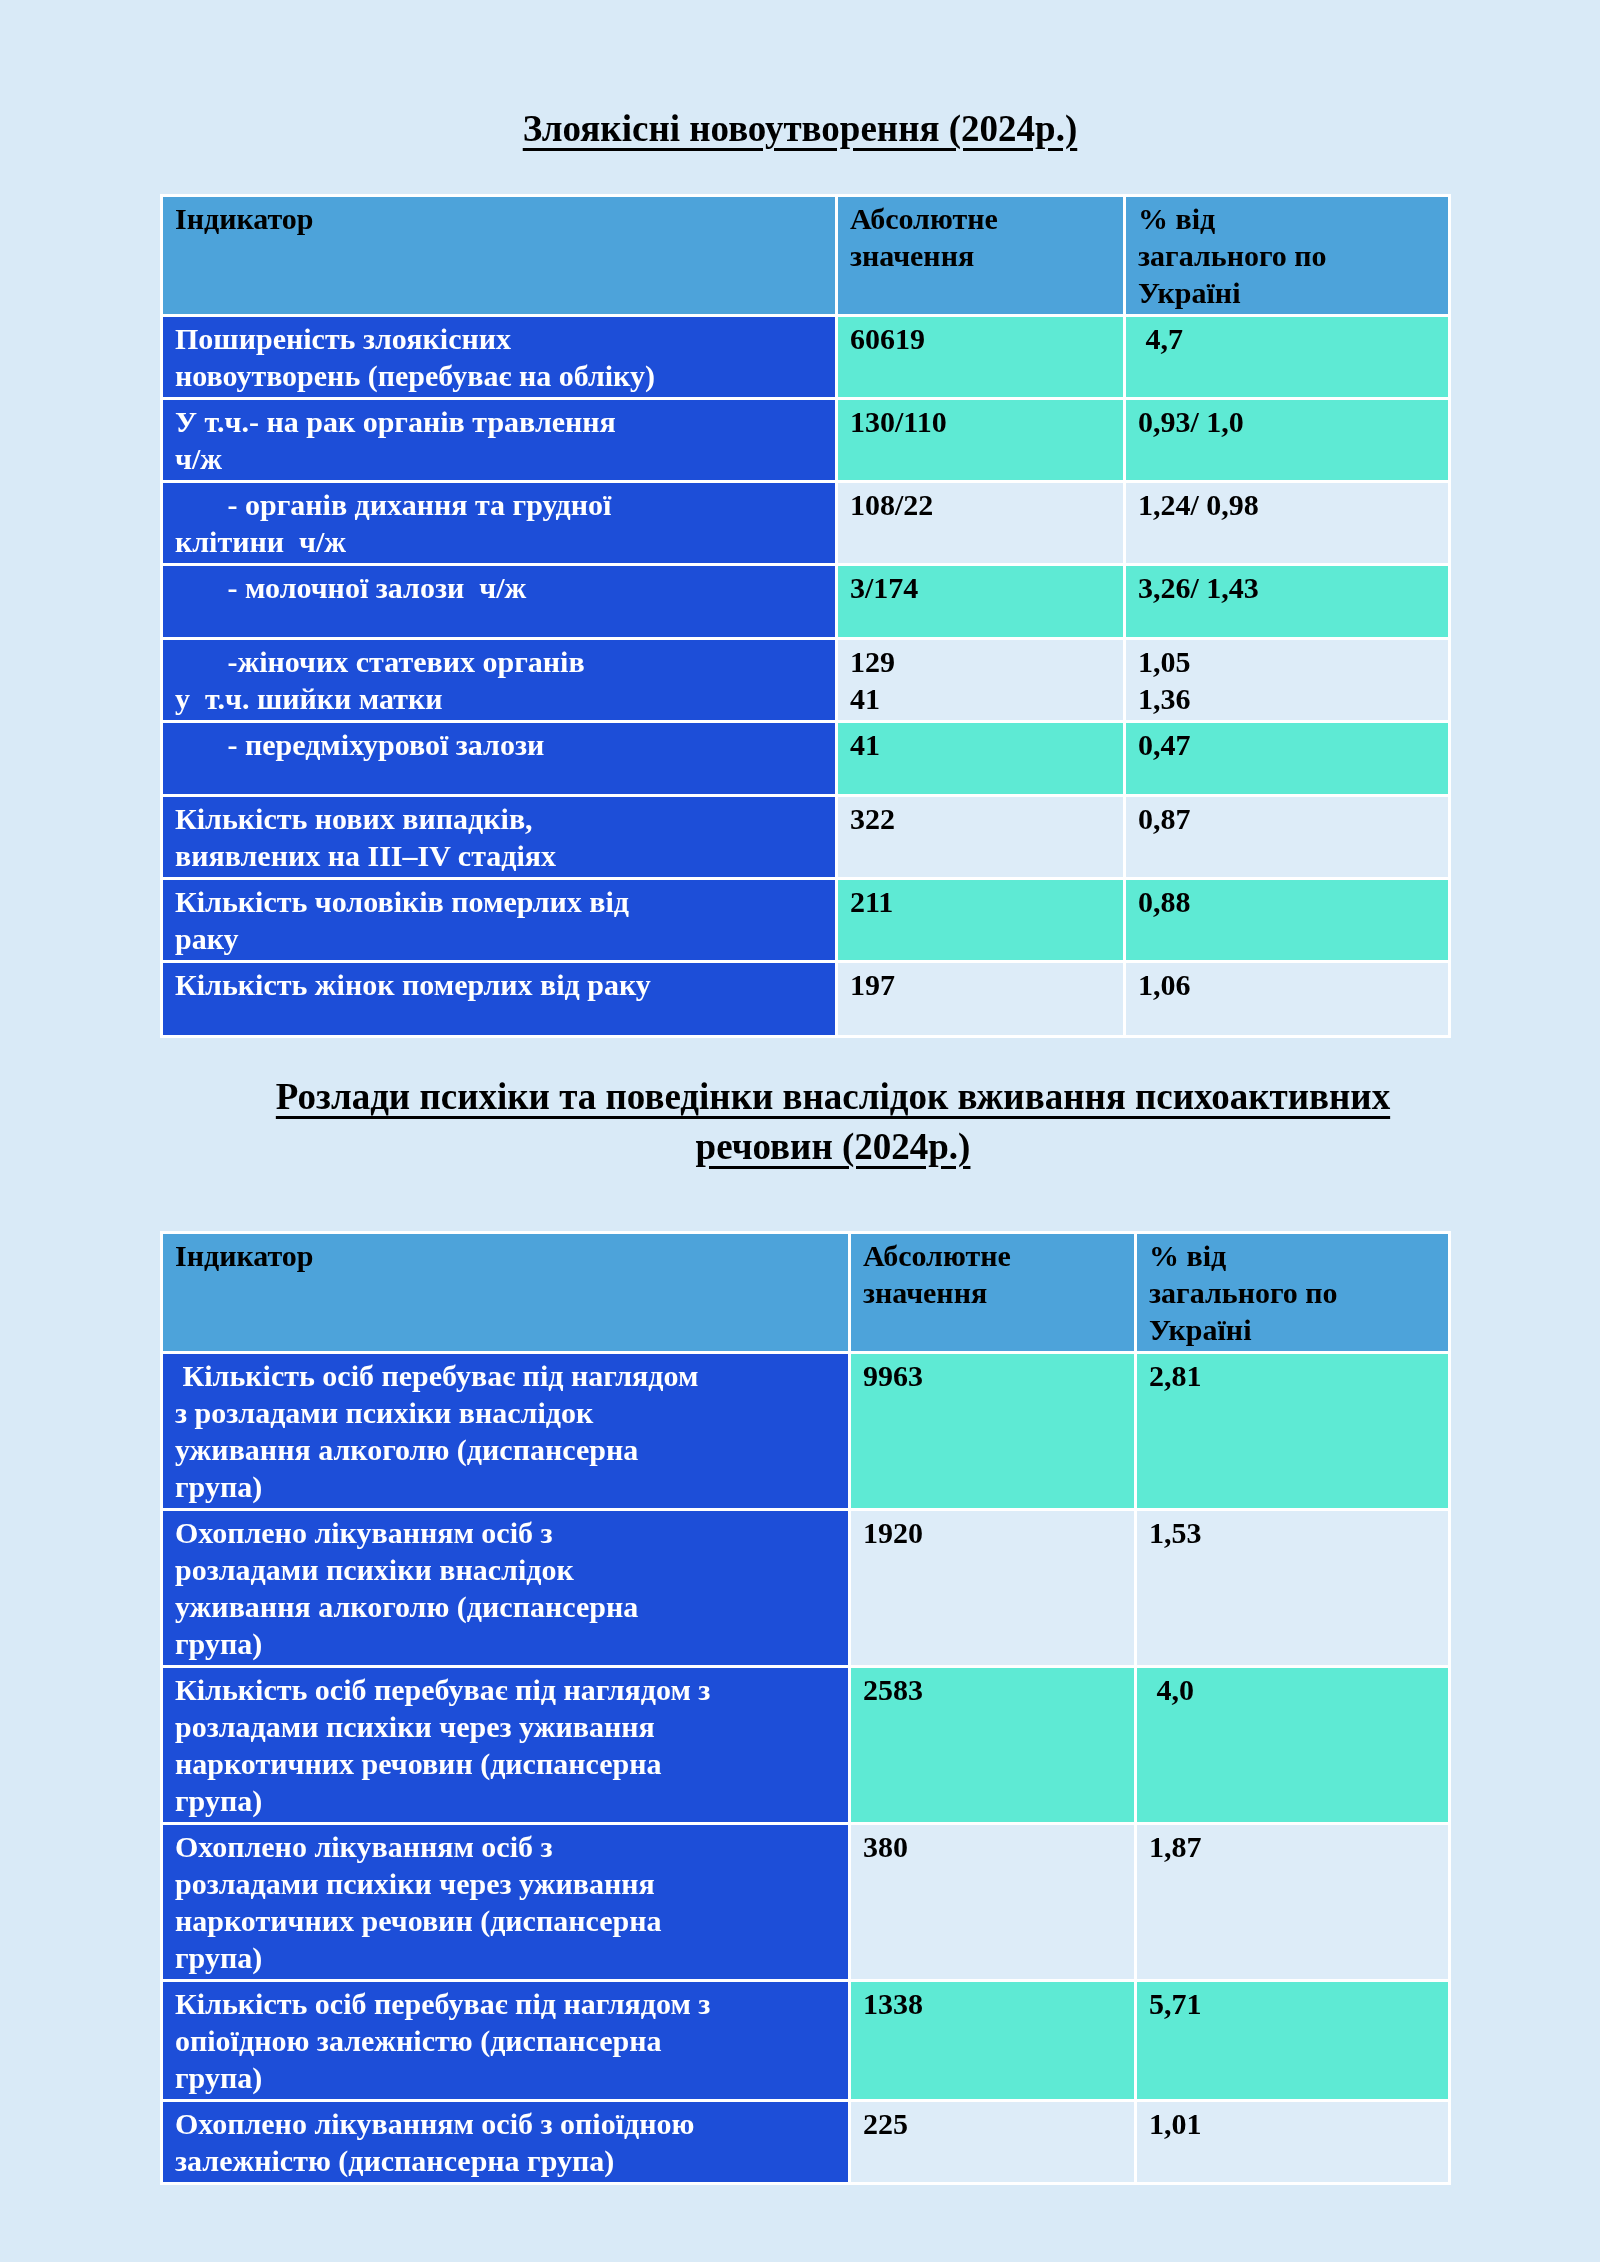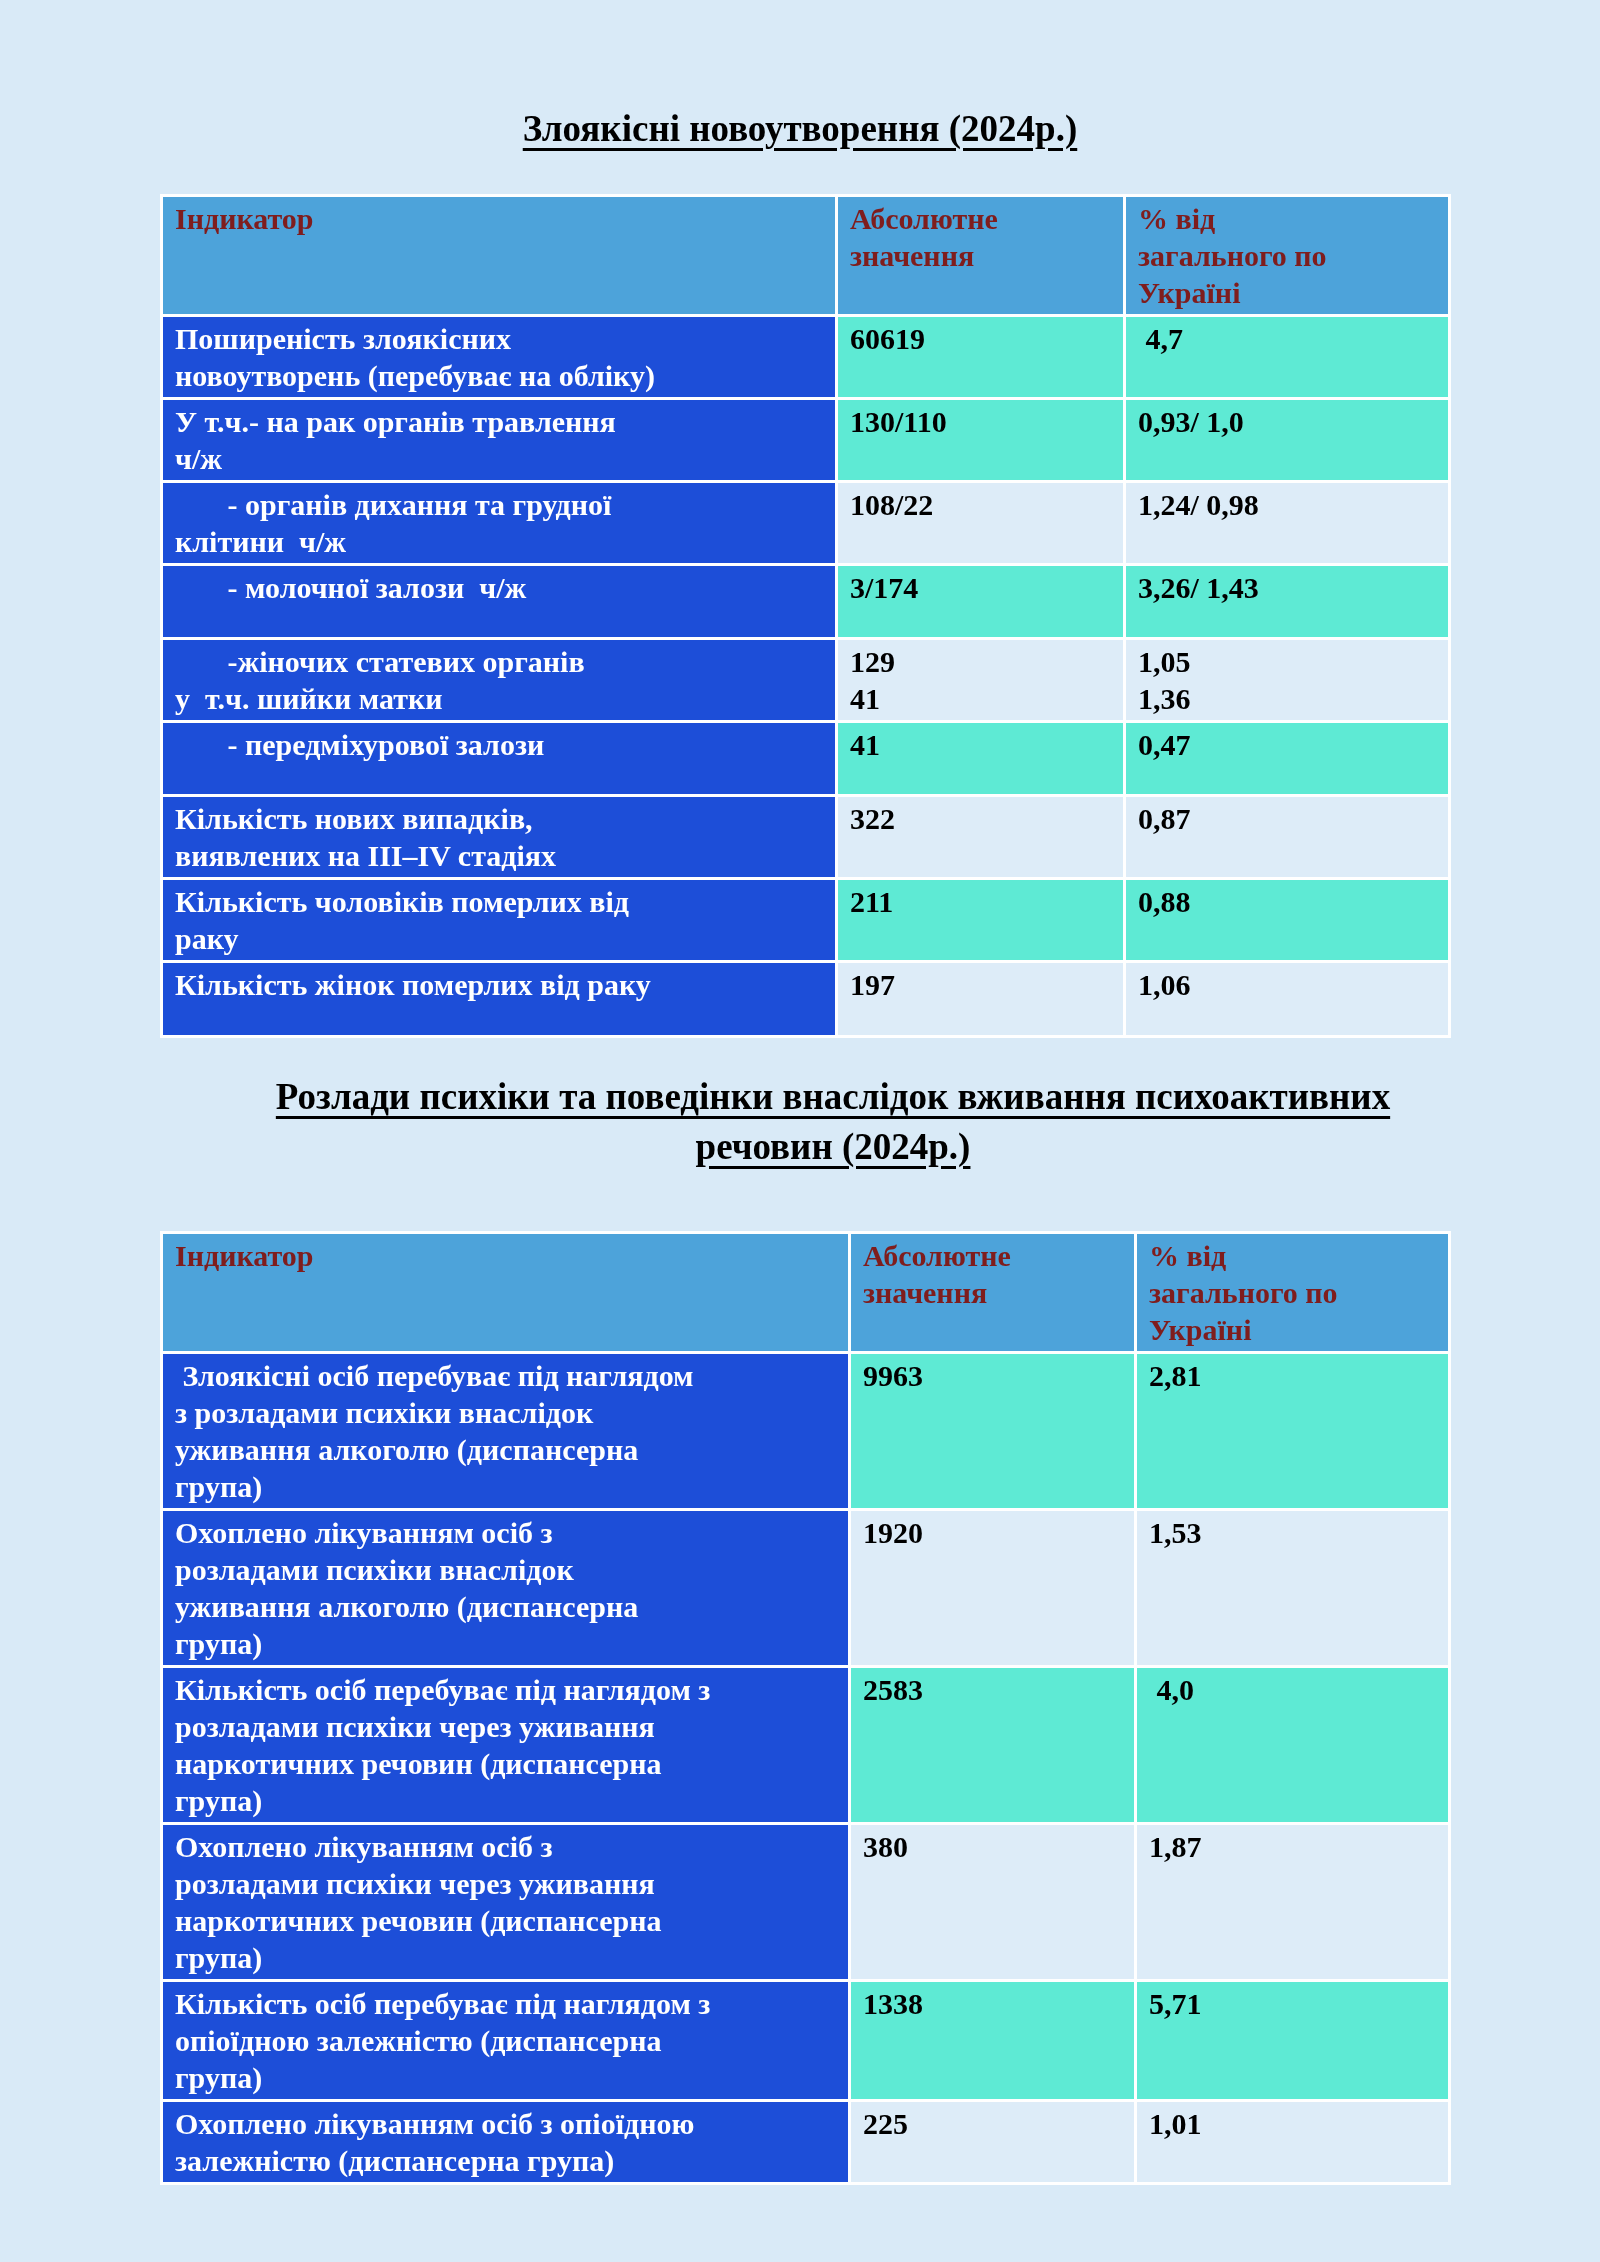--- a/index.html
+++ b/index.html
@@ -35,21 +35,21 @@
   .tbl td, .tbl th{
     border:3px solid #ffffff;
     vertical-align:top;
     text-align:left;
     font-size:30px;line-height:37px;font-weight:bold;
     padding:3px 10px 3px 12px;
     white-space:pre-wrap;
     overflow:hidden;
   }
   .head-cell{
-    background:#4da3da;color:#7f1d1d;
+    background:#4da3da;color:#000000;
     padding-top:9px;
   }
   .label-cell{
     background:#1d4ed8;color:#ffffff;
   }
   .val-cell{color:#000;padding-left:15px;}
   .band-medium{background:#5eead4;}
   .band-light{background:#ddecf8;}
 
   .t1 thead tr{height:109px;}
@@ -165,21 +165,21 @@
           <th class="head-cell">Індикатор</th>
           <th class="head-cell">Абсолютне
 значення</th>
           <th class="head-cell">% від
 загального по
 Україні</th>
         </tr>
       </thead>
     <tbody>
         <tr>
-          <td class="label-cell"> Злоякісні осіб перебуває під наглядом
+          <td class="label-cell"> Кількість осіб перебуває під наглядом
 з розладами психіки внаслідок
 уживання алкоголю (диспансерна
 група)</td>
           <td class="val-cell band-medium">9963</td>
           <td class="val-cell band-medium">2,81</td>
         </tr>
         <tr>
           <td class="label-cell">Охоплено лікуванням осіб з
 розладами психіки внаслідок
 уживання алкоголю (диспансерна

